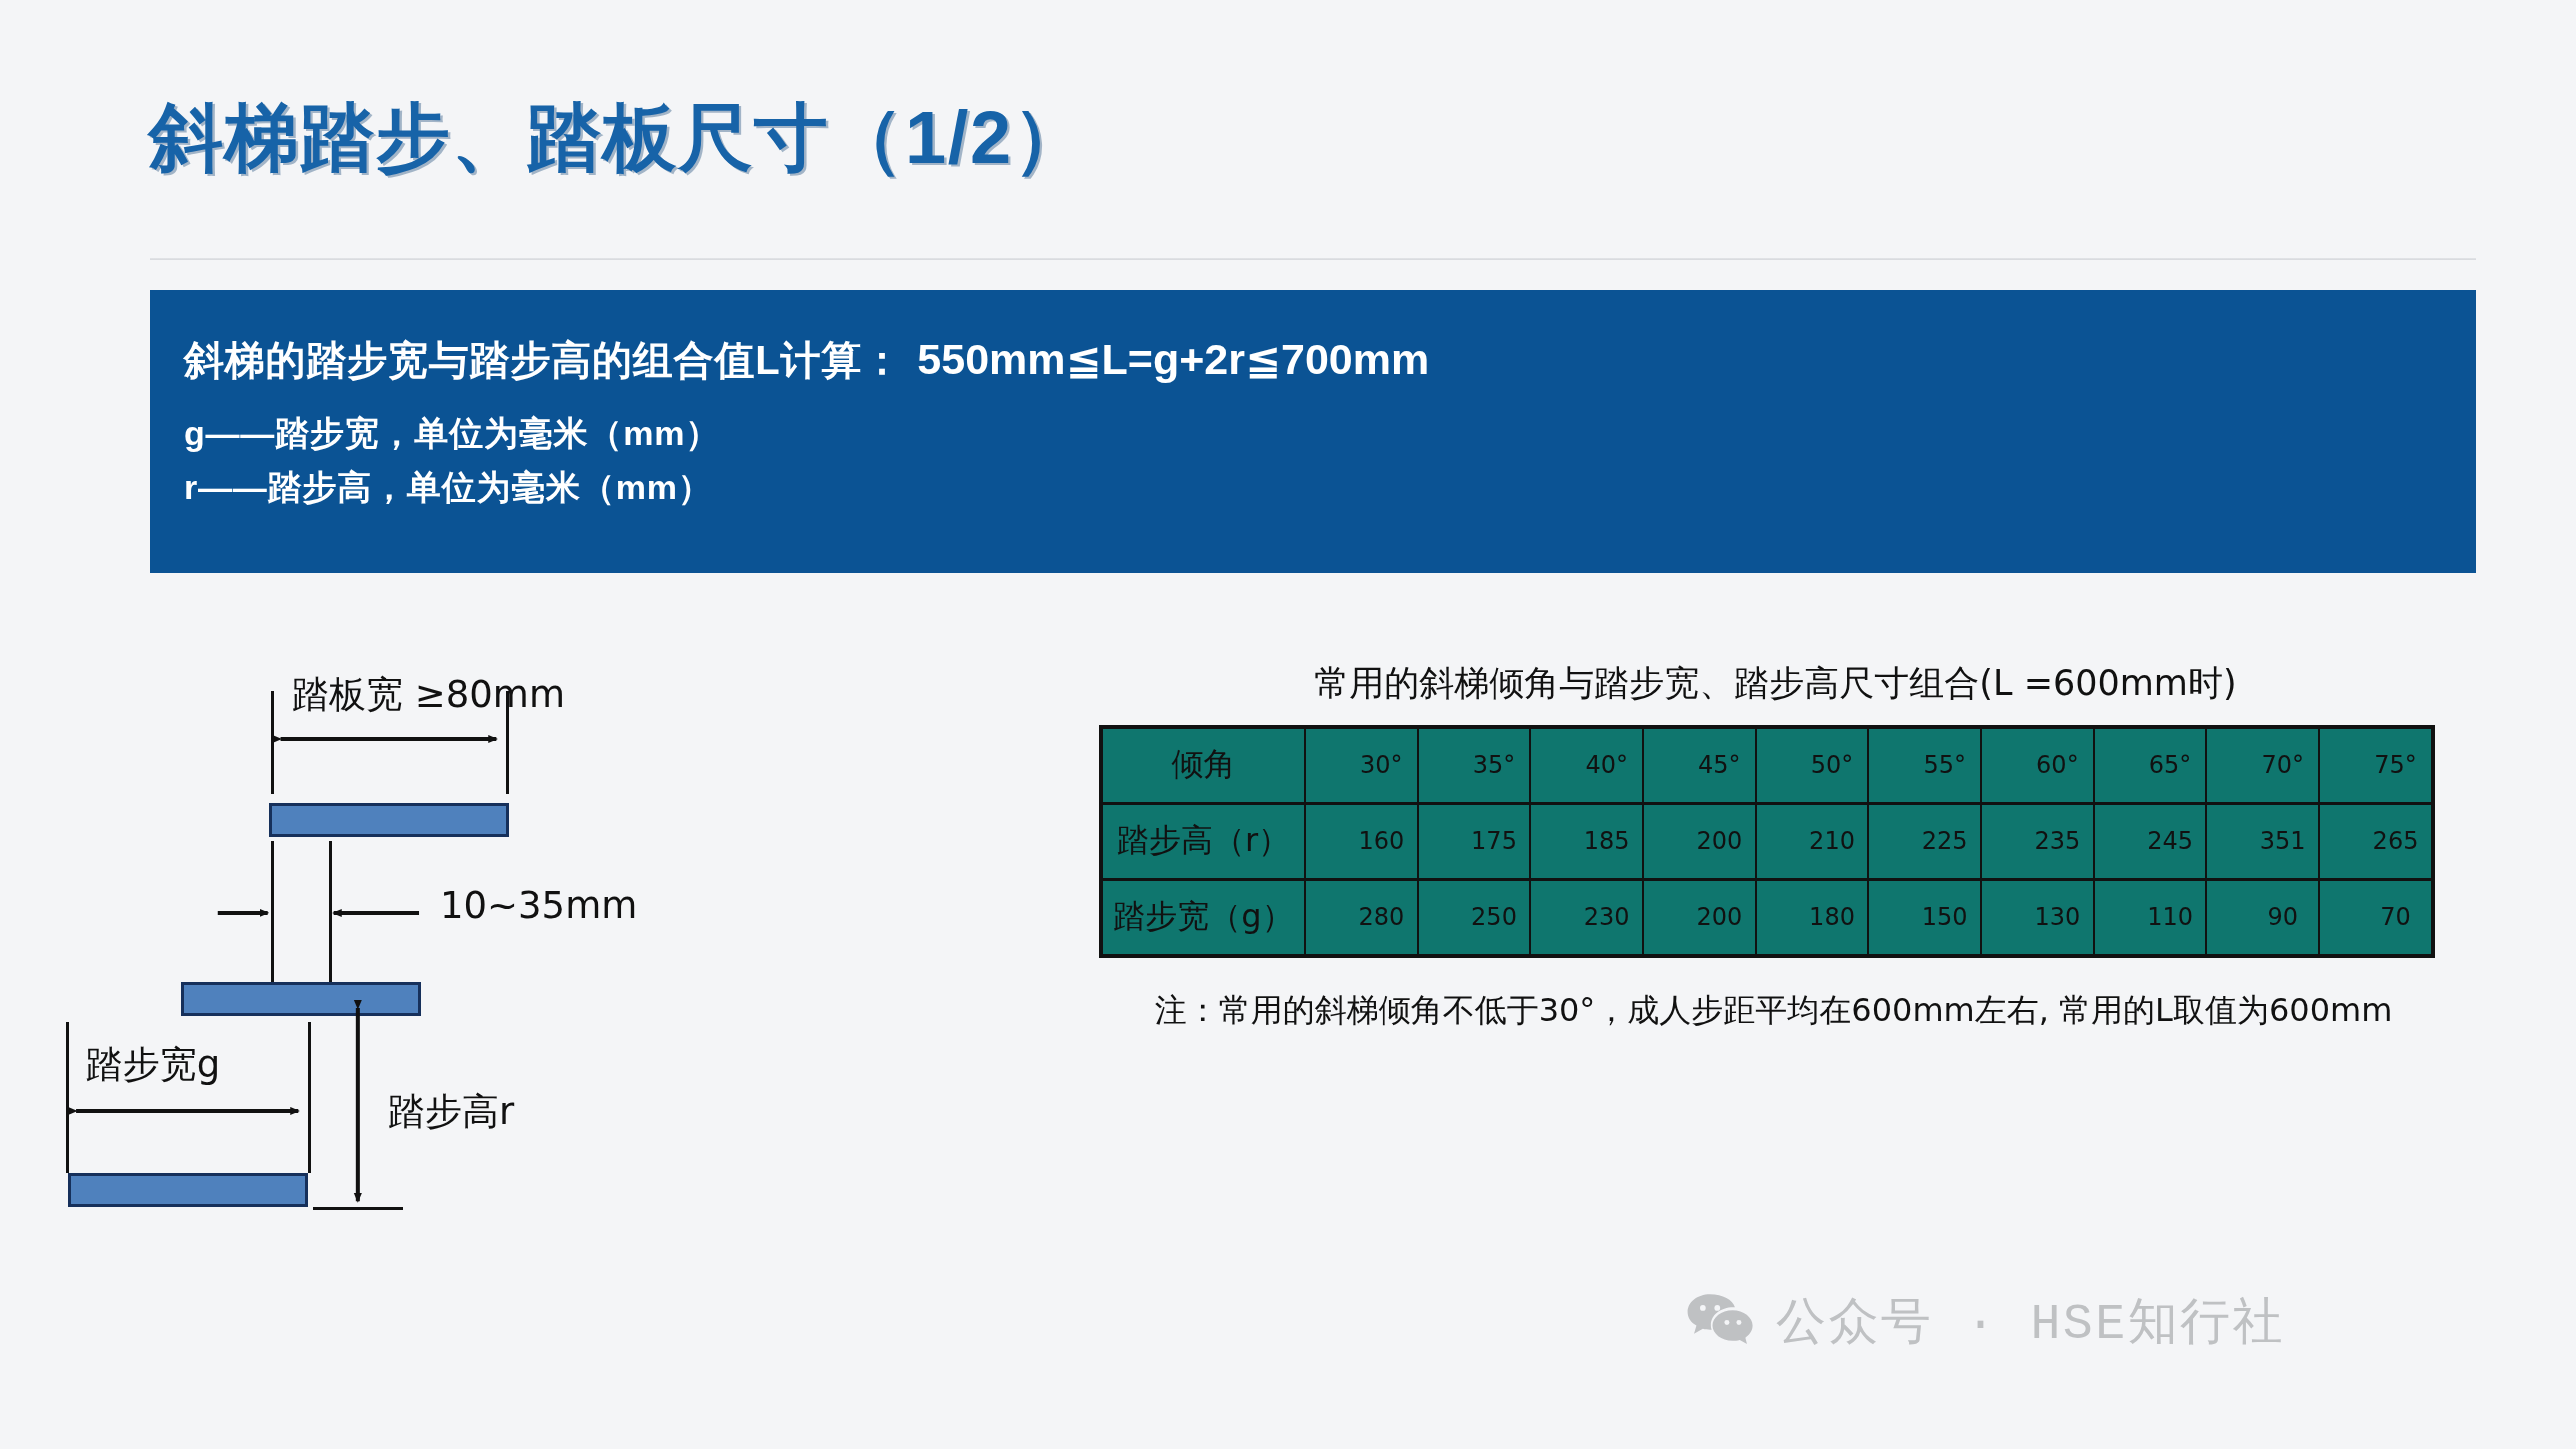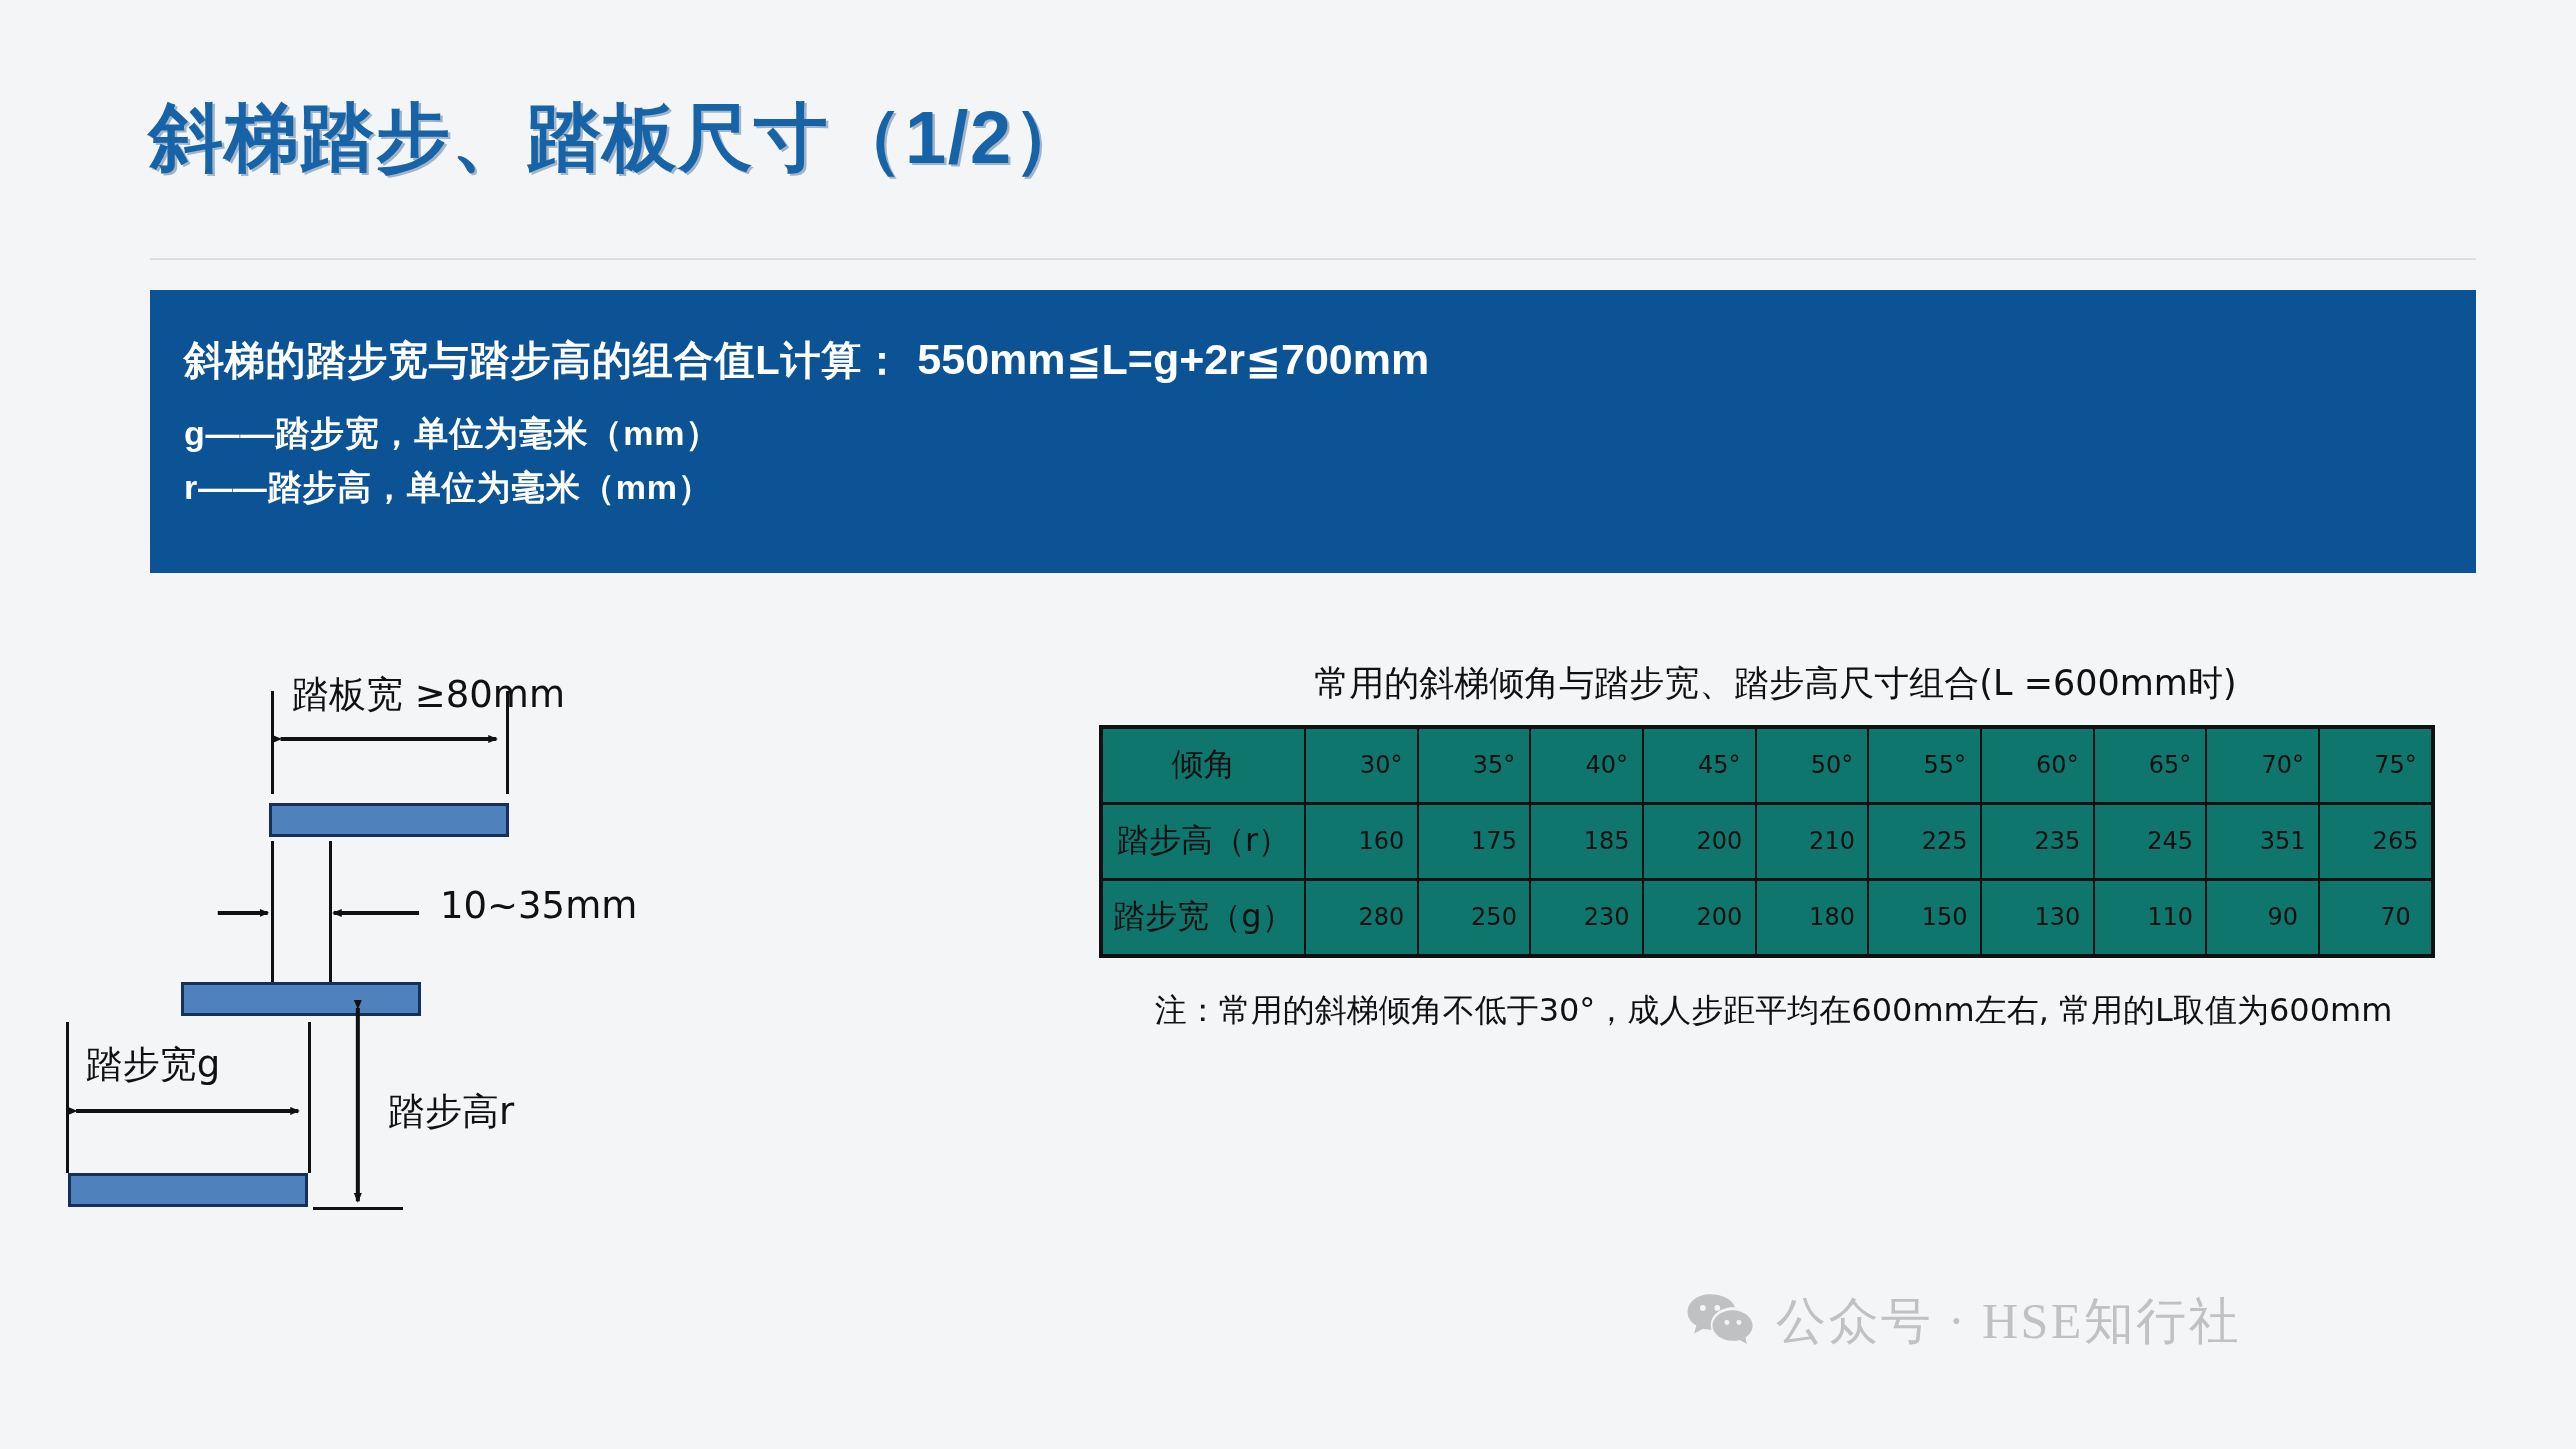--- a/index.html
+++ b/index.html
@@ -82,21 +82,21 @@
     width:1336px;font-family:"DejaVu Sans","Liberation Sans",sans-serif;text-align:center;
   }
 
   
   .watermark{
     position:absolute;left:1686px;top:1288px;
     display:flex;align-items:center;gap:21px;opacity:.85;
   }
   .wm-text{
     font-size:50px;color:#b6b8bb;letter-spacing:2.4px;white-space:nowrap;
-    font-family:Liberation Serif, serif;
+    font-family:Liberation Mono, monospace;
   }
 </style>
 </head>
 <body>
 
 <div class="slide">
 
   <div class="title">斜梯踏步、踏板尺寸（1/2）</div>
   <div class="title-rule"></div>
 

